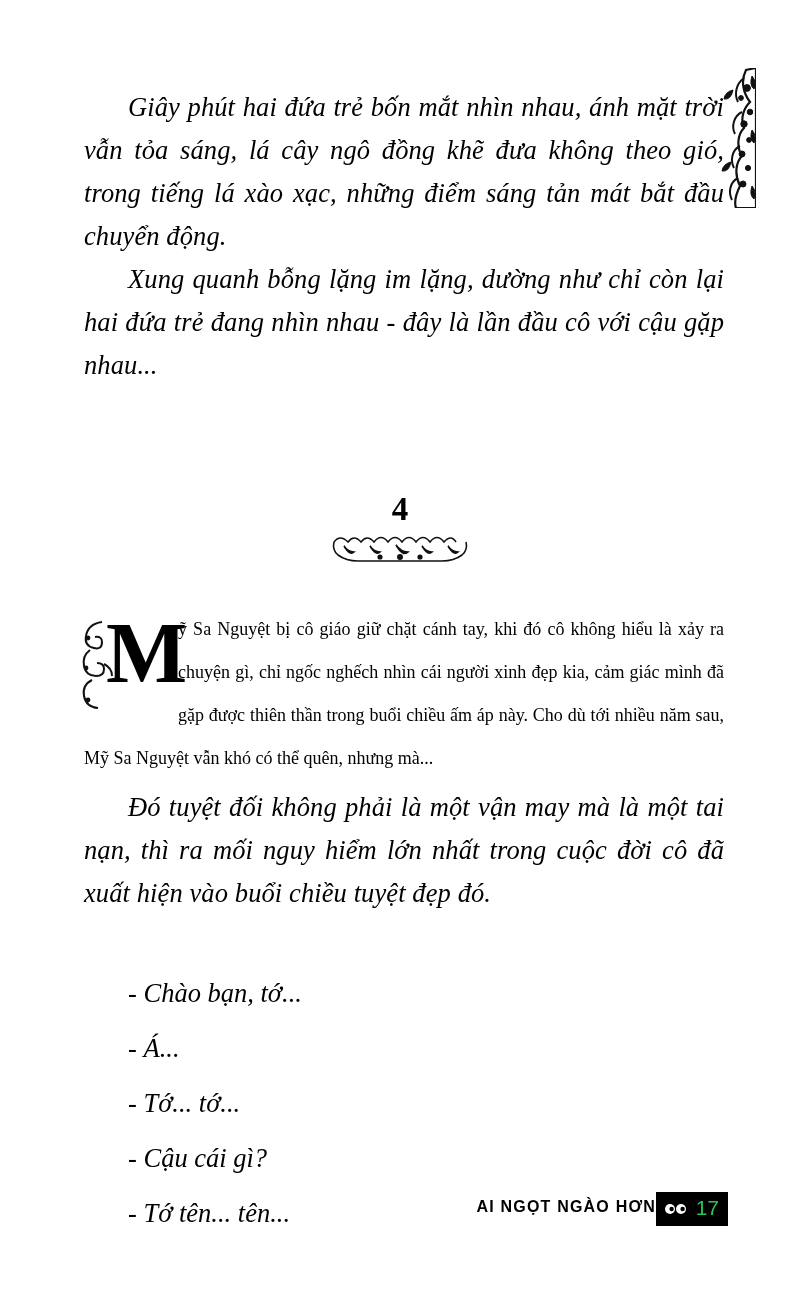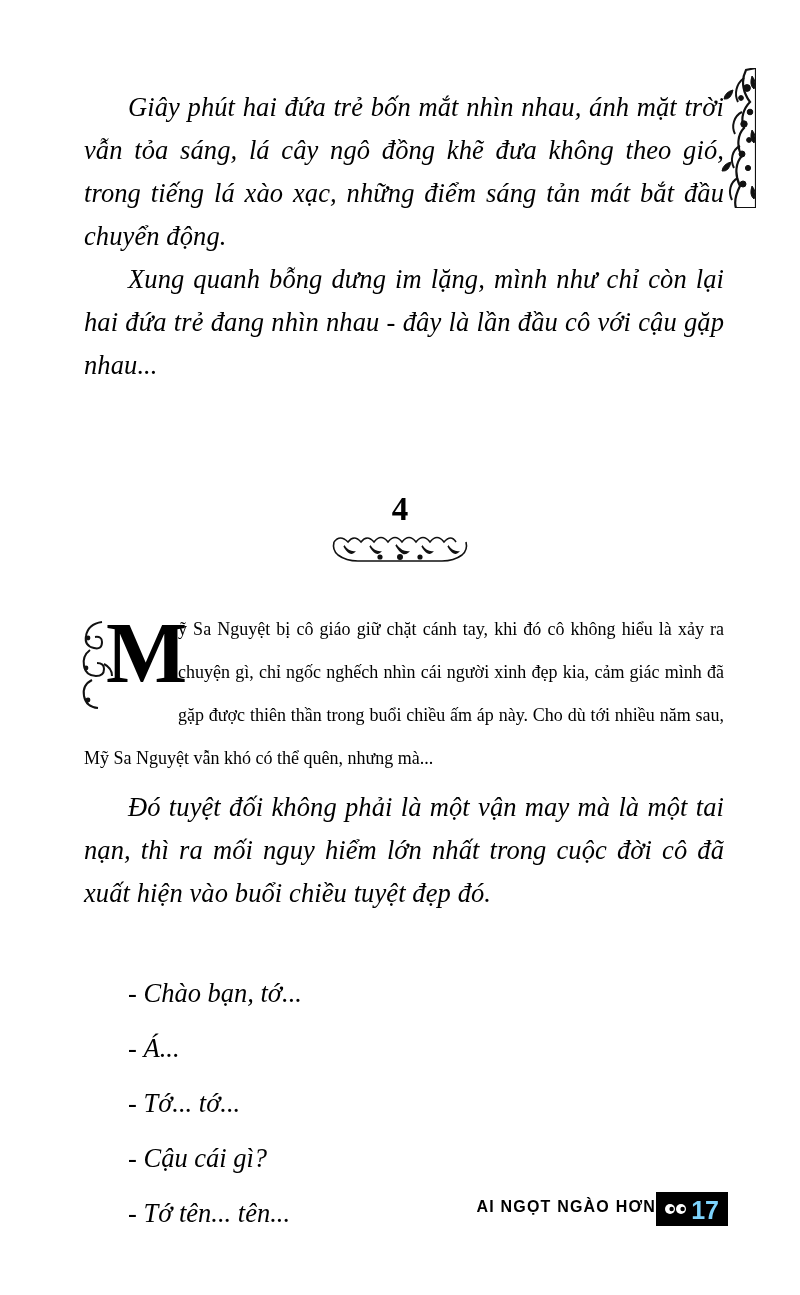--- a/index.html
+++ b/index.html
@@ -161,23 +161,23 @@
     width: 72px;
     height: 34px;
     background: #000;
     color: #fff;
   }
   .page-num-box .pnum {
     position: absolute;
     right: 9px;
     top: 4px;
     font-family: "Liberation Sans", sans-serif;
-    font-weight: bold;
-    font-size: 25px;
-    color: #7dd3fc;
+    font-weight: normal;
+    font-size: 21px;
+    color: #22c55e;
   }
   .page-num-box .dots {
     position: absolute;
     left: 8px;
     top: 9px;
     color: #fff;
   }
 </style>
 </head>
 <body>
@@ -204,21 +204,21 @@
         <path d="M52 62 q5 6 2 13 q-5 -4 -2 -13z"></path>
         <path d="M52 118 q5 6 2 13 q-5 -4 -2 -13z"></path>
         <path d="M33 22 q-8 2 -9 9 q7 1 9 -9z"></path>
         <path d="M31 94 q-8 2 -9 9 q7 1 9 -9z"></path>
       </g>
     </svg>
   </div>
 
   <div class="body-text">
     <p class="para">Giây phút hai đứa trẻ bốn mắt nhìn nhau, ánh mặt trời vẫn tỏa sáng, lá cây ngô đồng khẽ đưa không theo gió, trong tiếng lá xào xạc, những điểm sáng tản mát bắt đầu chuyển động.</p>
-    <p class="para">Xung quanh bỗng dưng im lặng, mình như chỉ còn lại hai đứa trẻ đang nhìn nhau - đây là lần đầu cô với cậu gặp nhau...</p>
+    <p class="para">Xung quanh bỗng lặng im lặng, dường như chỉ còn lại hai đứa trẻ đang nhìn nhau - đây là lần đầu cô với cậu gặp nhau...</p>
   </div>
 
   <div class="chapter-block">
     <div class="chapter-number">4</div>
     <div class="chapter-rule">
       <svg viewBox="0 0 140 34" width="140" height="34" xmlns="http://www.w3.org/2000/svg">
         <g fill="#111" stroke="#111" stroke-width="1.6">
           <path d="M4 10 q6 -8 14 0 q6 -8 13 0 q6 -8 13 0 q7 -9 14 0 q7 -9 14 0 q7 -9 14 0 q7 -9 14 0 q7 -9 14 0 q7 -8 12 0" fill="none"></path>
           <path d="M4 10 q-2 8 4 13 q8 6 20 6 l84 0 q12 0 20 -6 q6 -5 4 -13" fill="none"></path>
           <path d="M14 14 q4 6 10 6 q-4 4 -10 -6z"></path>

